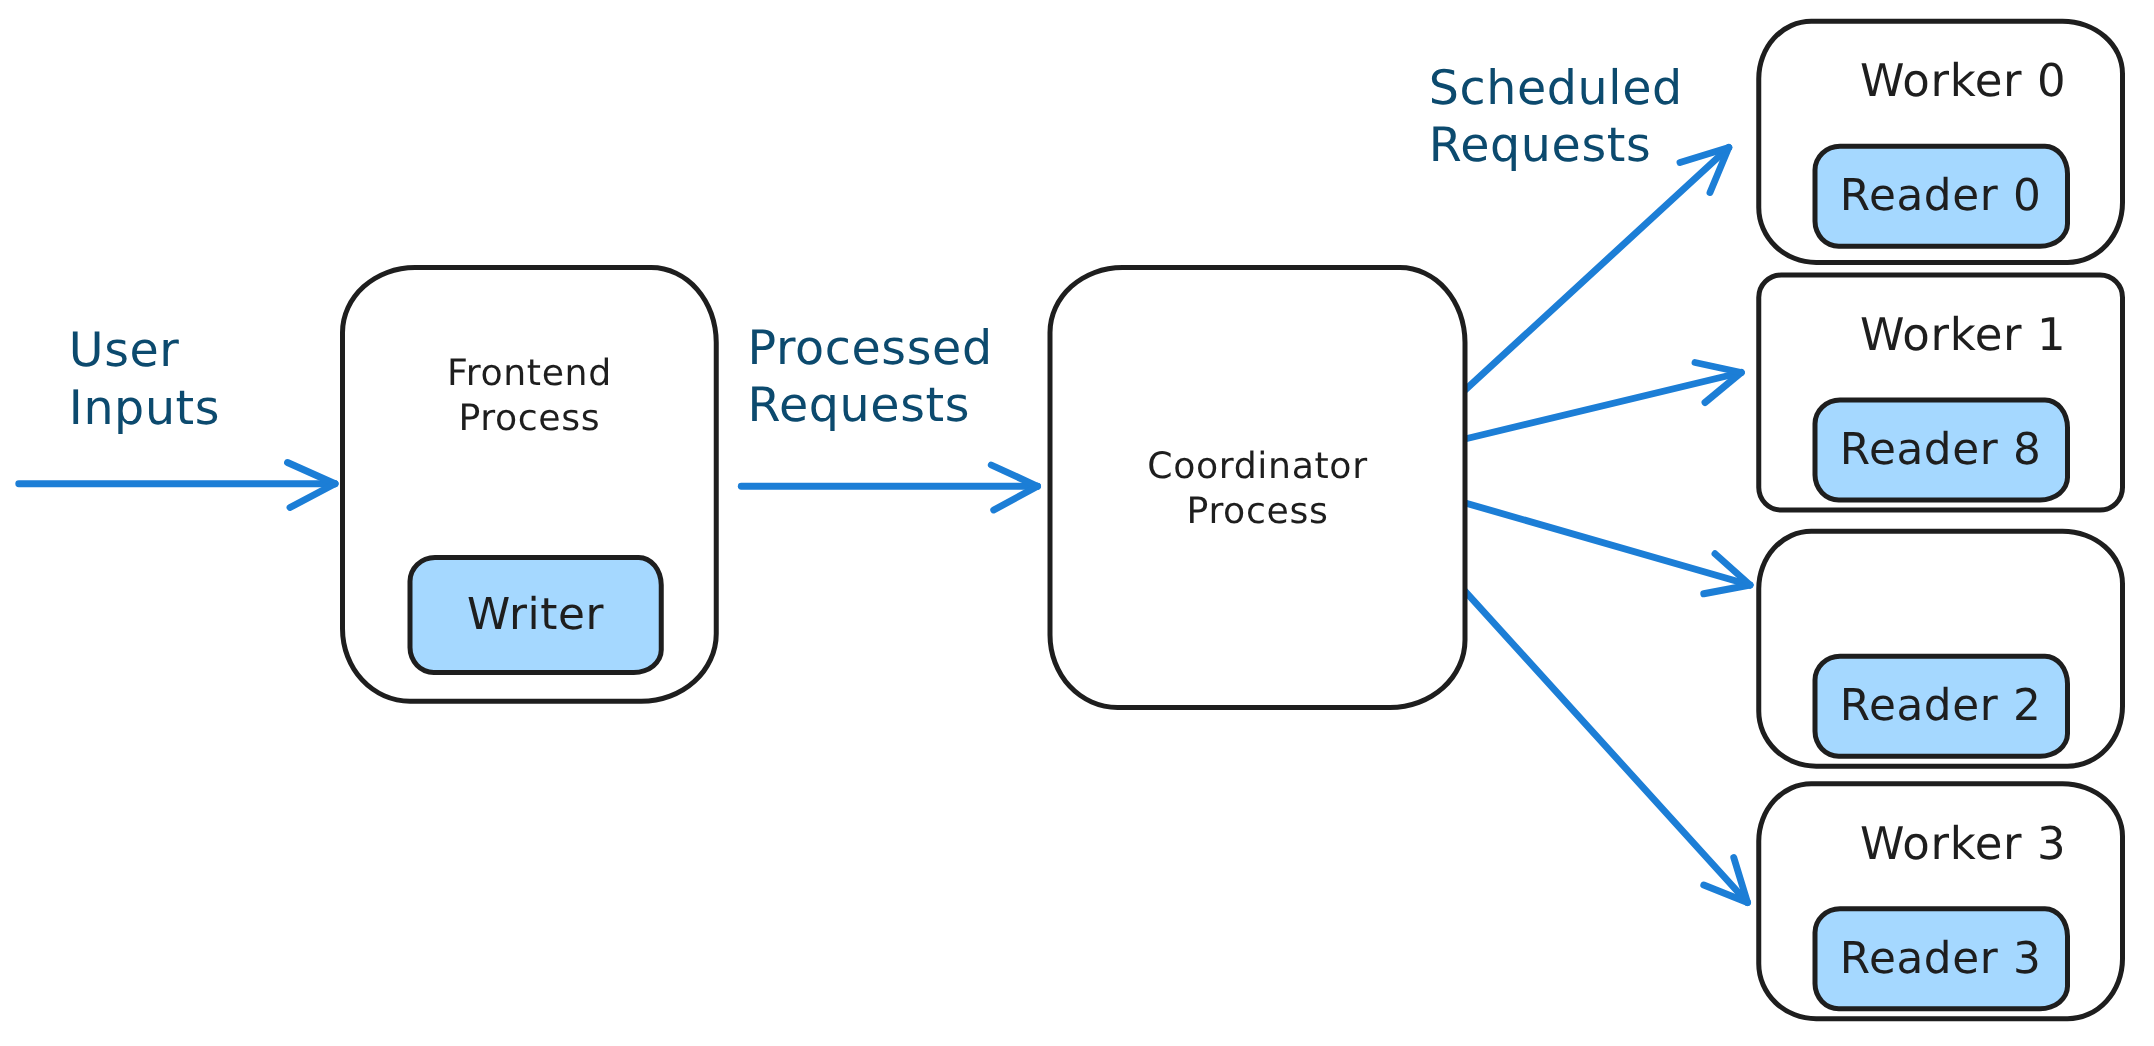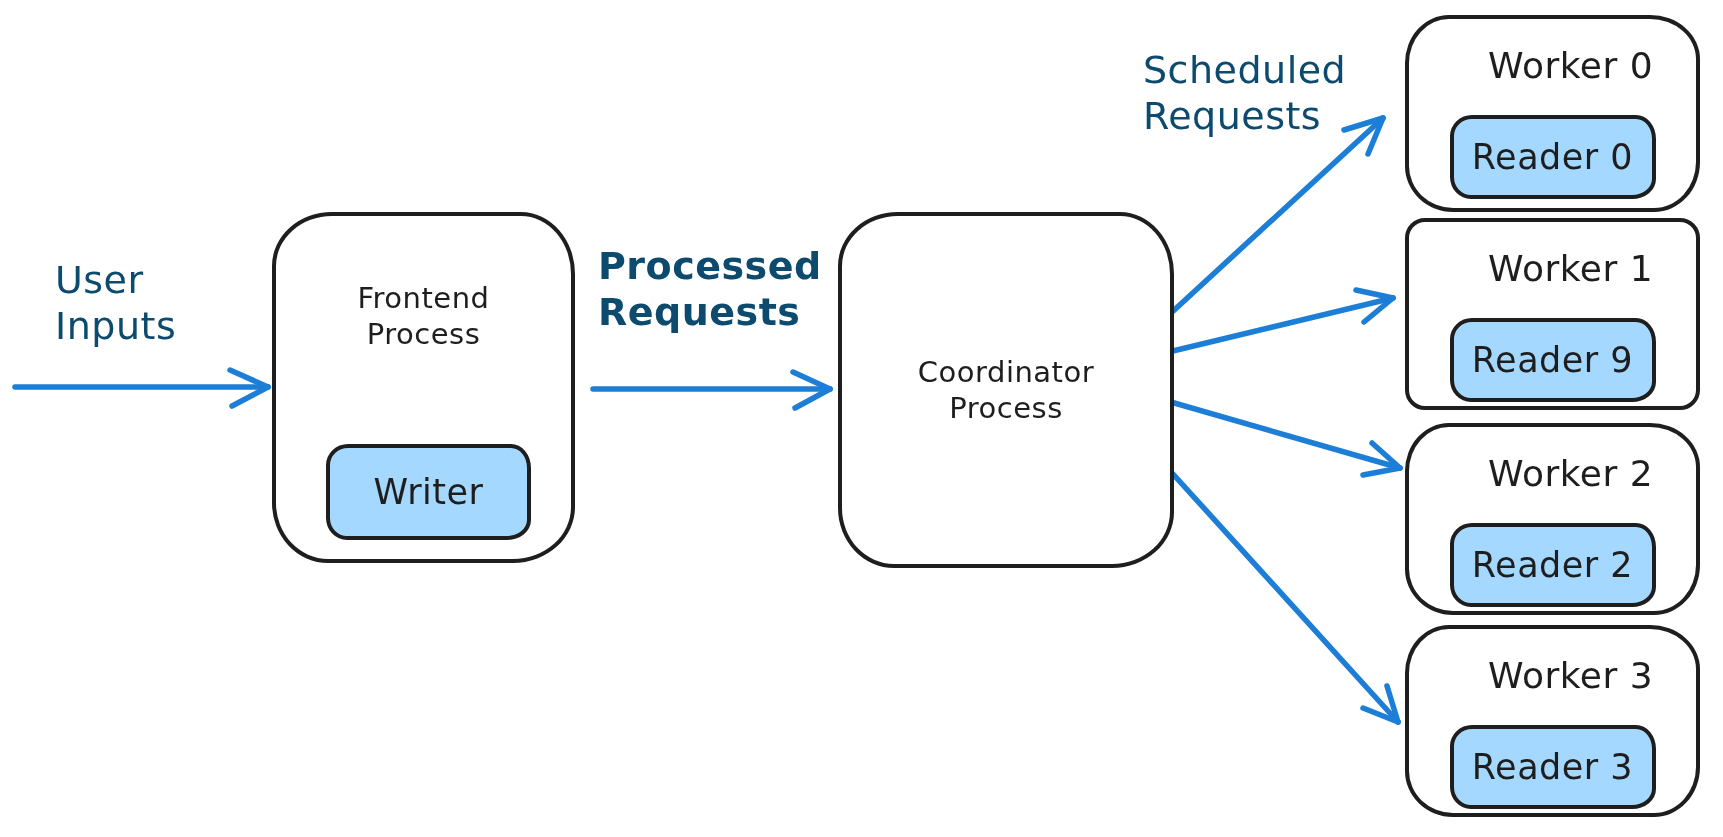--- a/index.html
+++ b/index.html
@@ -8,21 +8,21 @@
     font-family:"DejaVu Sans", sans-serif;color:#1e1e1e;
   }
   svg.arrows{position:absolute;left:0;top:0;width:1723px;height:837px;pointer-events:none;}
   svg.arrows line{stroke:#1c7ed6;stroke-width:5.5;stroke-linecap:round;fill:none;}
 
   .flow-label{
     position:absolute;color:#0c4a6e;font-size:38px;font-weight:500;
     line-height:1.2;white-space:pre-line;letter-spacing:0.5px;
   }
   .lbl-user{left:55px;top:258px;}
-  .lbl-processed{left:598px;top:244px;font-weight:bold;}
+  .lbl-processed{left:598px;top:256px;}
   .lbl-scheduled{left:1143px;top:48px;}
 
   .node{
     position:absolute;background:#ffffff;border:4px solid #1e1e1e;box-sizing:border-box;
   }
   .big-node{border-radius:60px 54px 62px 56px / 54px 62px 56px 60px;}
   .node-frontend{left:272px;top:212px;width:303px;height:351px;}
   .node-coordinator{left:838px;top:212px;width:336px;height:356px;display:flex;align-items:center;justify-content:center;}
   .node-title{
     font-size:29px;line-height:1.25;text-align:center;white-space:pre-line;letter-spacing:0.5px;
@@ -106,26 +106,25 @@
   <div class="node worker worker-0">
     <div class="node-title">Worker 0</div>
     <div class="chip chip-reader">
       <span>Reader 0</span>
     </div>
   </div>
 
   <div class="node worker worker-1">
     <div class="node-title">Worker 1</div>
     <div class="chip chip-reader">
-      <span>Reader 9</span>
+      <span>Reader 8</span>
     </div>
   </div>
 
   <div class="node worker worker-2">
-    <div class="node-title">Worker 2</div>
     <div class="chip chip-reader">
       <span>Reader 2</span>
     </div>
   </div>
 
   <div class="node worker worker-3">
     <div class="node-title">Worker 3</div>
     <div class="chip chip-reader">
       <span>Reader 3</span>
     </div>

